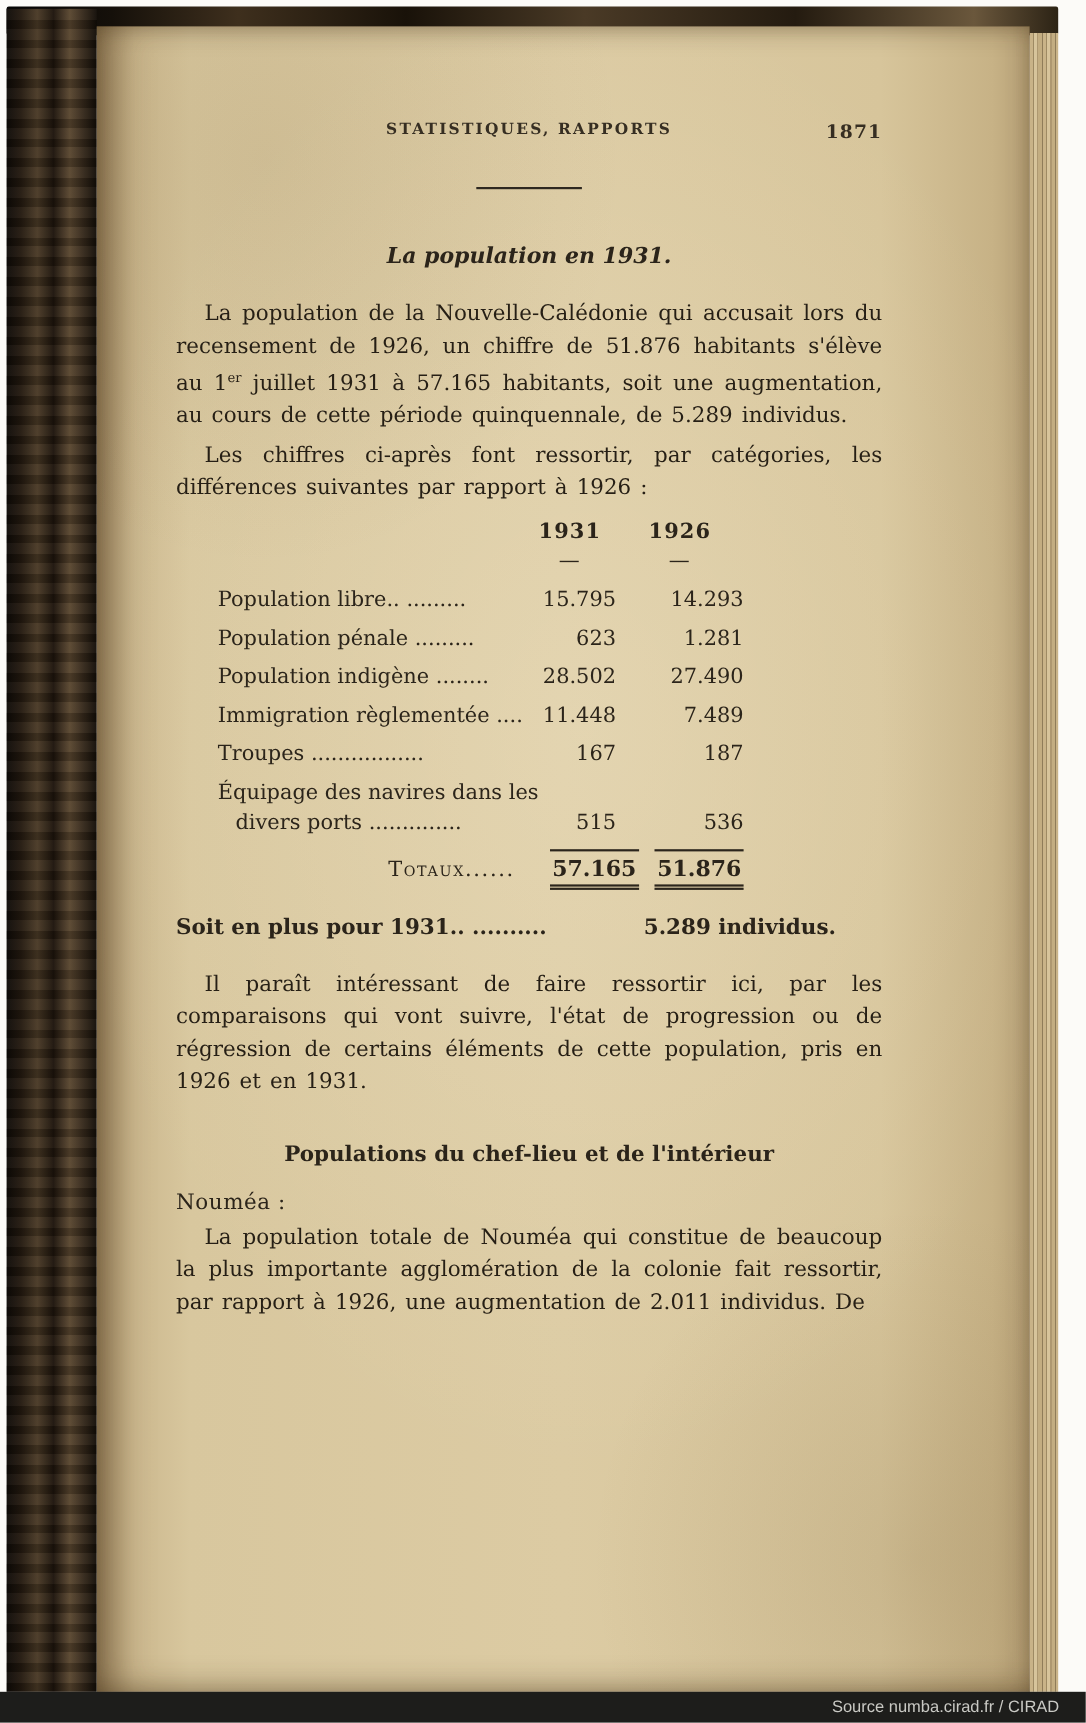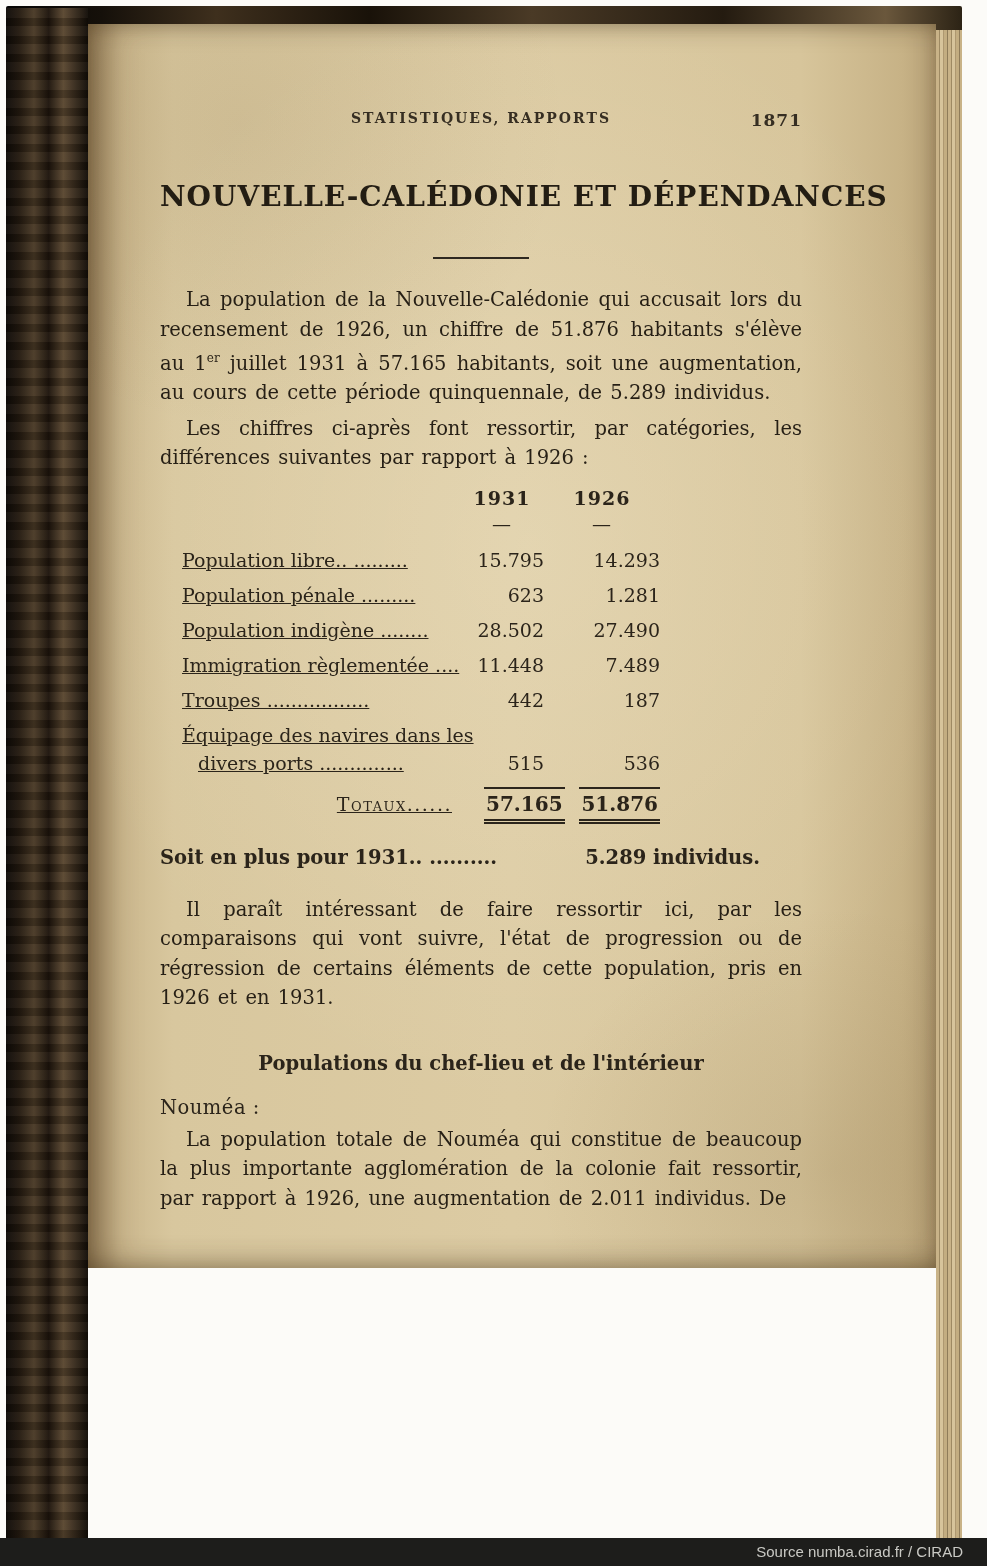--- a/index.html
+++ b/index.html
@@ -21,21 +21,21 @@
     position:absolute; left:6px; top:8px; width:82px; height:1530px;
     background:
       repeating-linear-gradient(0deg, rgba(0,0,0,0.18) 0 8px, rgba(255,255,255,0.03) 8px 18px),
       linear-gradient(90deg,#0f0b07 0%,#241a10 16%,#4a3a26 34%,#1d140c 52%,#5a4730 70%,#33271a 86%,#120d07 100%);
   }
   .edges {
     position:absolute; left:936px; top:30px; width:26px; height:1508px;
     background:repeating-linear-gradient(90deg,#c9b388 0 3px,#9e8a63 3px 4px,#d7c49b 4px 7px,#ae9870 7px 8px,#c3ad81 8px 11px,#8f7c59 11px 12px);
   }
   .page {
-    position:absolute; left:88px; top:24px; width:848px; height:1244px;
+    position:absolute; left:88px; top:24px; width:848px; height:1514px;
     background:
       radial-gradient(55% 35% at 18% 8%, rgba(110,85,45,0.10), transparent 70%),
       radial-gradient(50% 30% at 88% 92%, rgba(110,85,45,0.14), transparent 70%),
       radial-gradient(75% 60% at 52% 42%, rgba(255,248,226,0.22), transparent 75%),
       linear-gradient(90deg,#b49b72 0%,#ccb88e 4%,#d8c79e 10%,#dccba3 50%,#d7c59b 84%,#c7b286 96%,#b6a076 100%);
     box-shadow:
       inset 28px 0 40px -20px rgba(55,38,15,0.55),
       inset -10px 0 22px -12px rgba(90,70,40,0.40),
       inset 0 -18px 30px -18px rgba(70,50,25,0.45),
       inset 0 14px 22px -14px rgba(70,50,25,0.35);
@@ -52,21 +52,21 @@
   .sec { margin-top:48px; text-align:center; font-size:20px; font-weight:bold; font-style:italic; }
   .para { margin-top:26px; font-size:19.5px; line-height:29.5px; text-align:justify;
     word-spacing:2px; color:#261f15; }
   .para.indent { text-indent:26px; }
   .para.tight { margin-top:6px; }
   sup { font-size:12px; vertical-align:super; }
 
   
   .ptable { margin-top:14px; font-size:19px; }
   .t-row { display:flex; align-items:baseline; margin-bottom:13px; }
-  .t-label { margin-left:22px; width:278px;text-decoration:underline; }
+  .t-label { margin-left:38px; width:278px; }
   .t-c1 { width:84px; text-align:right; }
   .t-c2 { width:116px; text-align:right; }
   .t-head .t-c1, .t-head .t-c2 { text-align:center; font-weight:bold; letter-spacing:1px; }
   .t-head { margin-bottom:4px; }
   .t-dashes { margin-bottom:14px; }
   .t-dashes .t-c1, .t-dashes .t-c2 { font-weight:normal; }
   .eq1 { margin-bottom:6px; }
   .eq1 .t-label { width:auto; flex:1; }
   .eq2 .t-label { padding-left:16px; }
   .totals { margin-top:8px; }
@@ -97,24 +97,24 @@
 <div class="edges"></div>
 
 <div class="page">
   <div class="page-inner">
 
     <div class="running-head">
       <span class="rh-title">STATISTIQUES, RAPPORTS</span>
       <span class="rh-page">1871</span>
     </div>
 
-    <h1 class="title">NOUVELLE-CALÉDONIE ET DÉPENDANCES</h1>
 
     <div class="rule"></div>
 
+    <h2 class="sec">La population en 1931.</h2>
 
     <p class="para indent"><span>La population de la Nouvelle-Calédonie qui accusait lors du recensement de 1926, un chiffre de 51.876 habitants s'élève au 1</span><sup>er</sup><span> juillet 1931 à 57.165 habitants, soit une augmentation, au cours de cette période quinquennale, de 5.289 individus.</span></p>
 
     <p class="para indent tight">Les chiffres ci-après font ressortir, par catégories, les différences suivantes par rapport à 1926 :</p>
 
     <div class="ptable">
 
       <div class="t-row t-head">
         <div class="t-label"></div>
         <div class="t-c1">1931</div>
@@ -146,21 +146,21 @@
       </div>
 
       <div class="t-row">
         <div class="t-label">Immigration règlementée ....</div>
         <div class="t-c1">11.448</div>
         <div class="t-c2">7.489</div>
       </div>
 
       <div class="t-row">
         <div class="t-label">Troupes .................</div>
-        <div class="t-c1">442</div>
+        <div class="t-c1">167</div>
         <div class="t-c2">187</div>
       </div>
 
       <div class="t-row eq1">
         <div class="t-label">Équipage des navires dans les</div>
       </div>
       <div class="t-row eq2">
         <div class="t-label">divers ports ..............</div>
         <div class="t-c1">515</div>
         <div class="t-c2">536</div>

